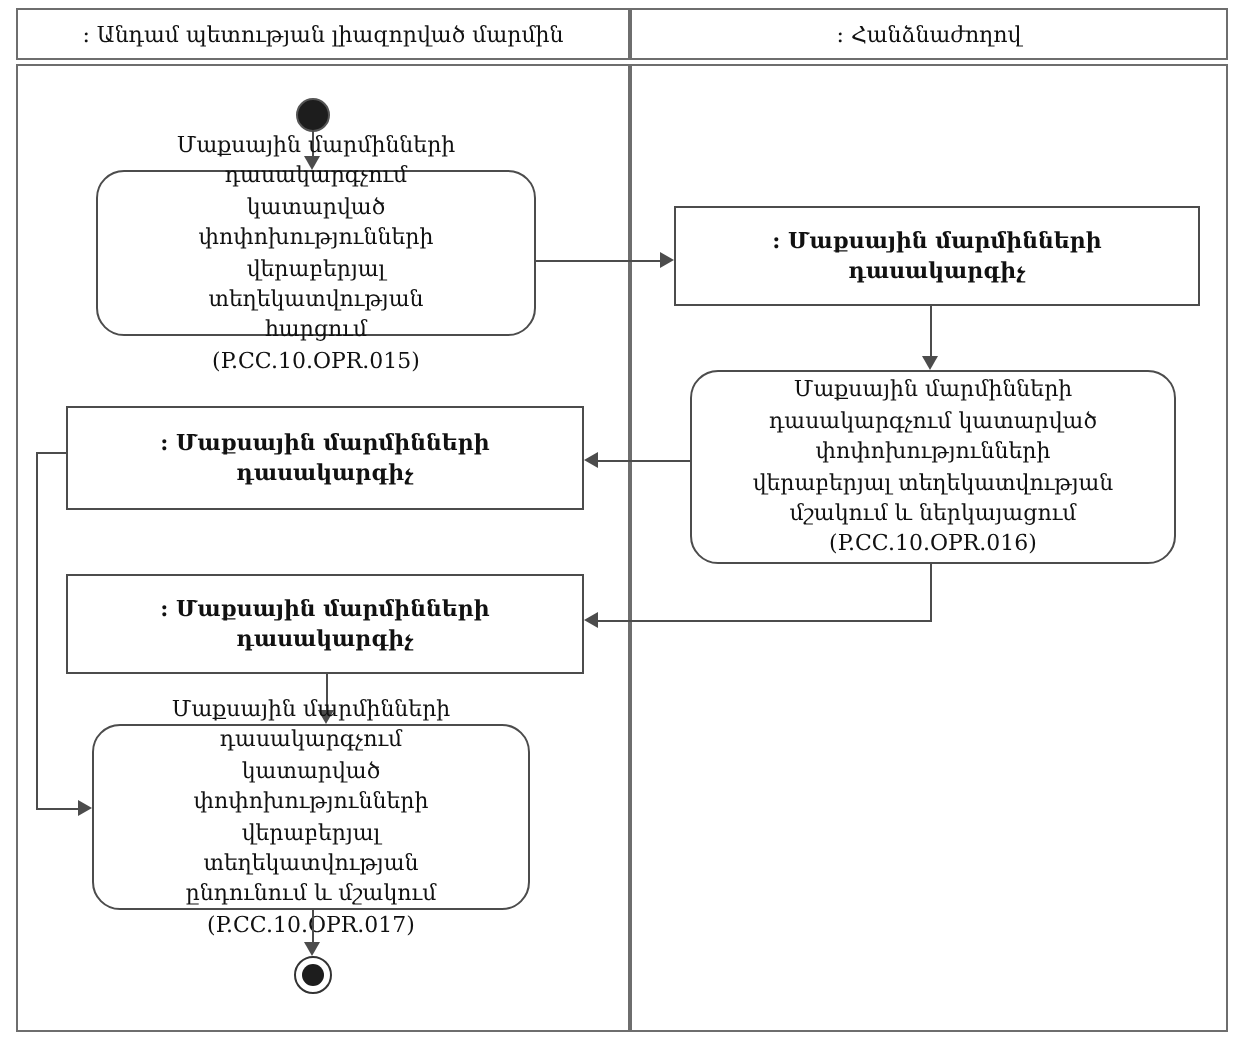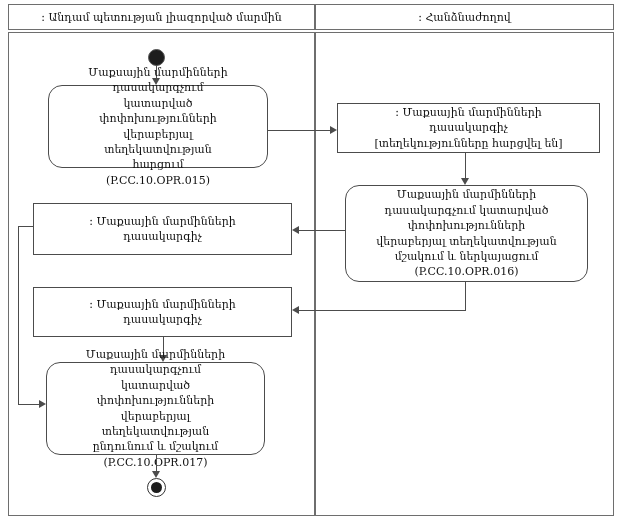--- a/index.html
+++ b/index.html
@@ -30,21 +30,21 @@
     border:1px solid #4c4c4c;
     background:#fff;
     box-sizing:border-box;
     display:flex;flex-direction:column;align-items:center;justify-content:center;
     text-align:center;
     font-size:11px;line-height:1.4;
     padding:3px 30px;
   }
   .action{border-radius:14px;}
   .object{border-radius:0;}
-  .obj-line{display:block;}
+  .obj-line{display:block;font-weight:bold;}
   .line-h{position:absolute;height:1px;background:#4c4c4c;}
   .line-v{position:absolute;width:1px;background:#4c4c4c;}
   .arrow{position:absolute;width:0;height:0;}
   .arrow-down{border-left:4px solid transparent;border-right:4px solid transparent;border-top:7px solid #4c4c4c;}
   .arrow-right{border-top:4px solid transparent;border-bottom:4px solid transparent;border-left:7px solid #4c4c4c;}
   .arrow-left{border-top:4px solid transparent;border-bottom:4px solid transparent;border-right:7px solid #4c4c4c;}
   .start-node{
     position:absolute;width:15px;height:15px;border-radius:50%;
     background:#1d1d1d;border:1px solid #555;
   }
@@ -77,21 +77,20 @@
 
   <div class="node action" style="left:48px;top:85px;width:220px;height:83px">
     <span>Մաքսային մարմինների դասակարգչում կատարված փոփոխությունների վերաբերյալ տեղեկատվության հարցում (P.CC.10.OPR.015)</span>
   </div>
 
   <div class="line-h" style="left:268px;top:130px;width:62px"></div>
   <div class="arrow arrow-right" style="left:330px;top:126px"></div>
 
   <div class="node object" style="left:337px;top:103px;width:263px;height:50px">
     <span class="obj-line">: Մաքսային մարմինների դասակարգիչ</span>
-    <span class="obj-line">[տեղեկությունները հարցվել են]</span>
   </div>
 
   <div class="line-v" style="left:465px;top:153px;height:26px"></div>
   <div class="arrow arrow-down" style="left:461px;top:178px"></div>
 
   <div class="node action" style="left:345px;top:185px;width:243px;height:97px">
     <span>Մաքսային մարմինների դասակարգչում կատարված փոփոխությունների վերաբերյալ տեղեկատվության մշակում և ներկայացում (P.CC.10.OPR.016)</span>
   </div>
 
   <div class="line-h" style="left:299px;top:230px;width:46px"></div>

